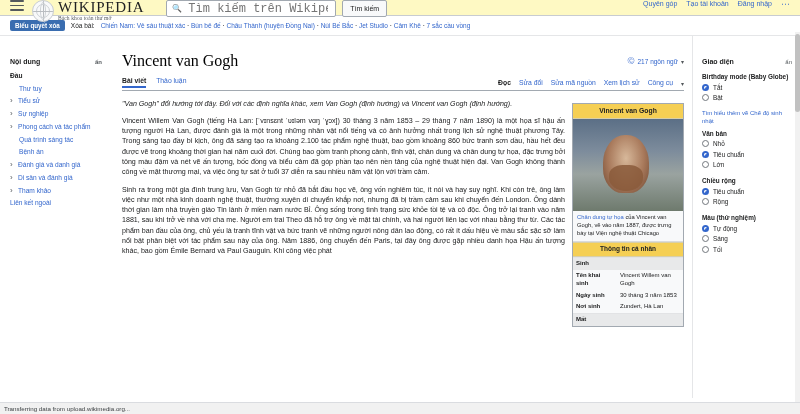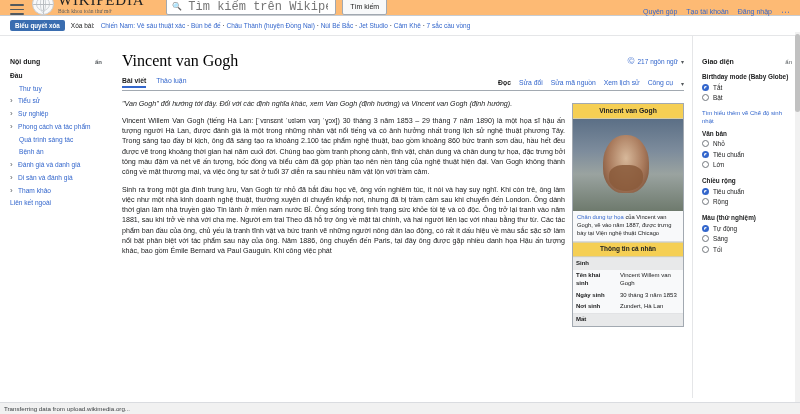--- a/index.html
+++ b/index.html
@@ -12,24 +12,24 @@
     background: #fff;
     overflow: hidden;
     position: relative;
   }
 
   
   .header {
     height: 16px;
     border-bottom: 1px solid #c8ccd1;
     display: flex;
-    align-items: flex-end;
+    align-items: flex-start;
     padding: 0 10px;
     gap: 8px;
-    background: #fdba74;
+    background: #fef9c3;
   }
   .hamburger {
     width: 14px; height: 11px;
     display: flex; flex-direction: column; justify-content: space-between;
     cursor: pointer;
     flex: 0 0 auto;
   }
   .hamburger span { display:block; height: 1.6px; background:#54595d; border-radius: 1px; }
 
   .logo-wrap { display:flex; align-items:center; gap:4px; flex:0 0 auto; }

